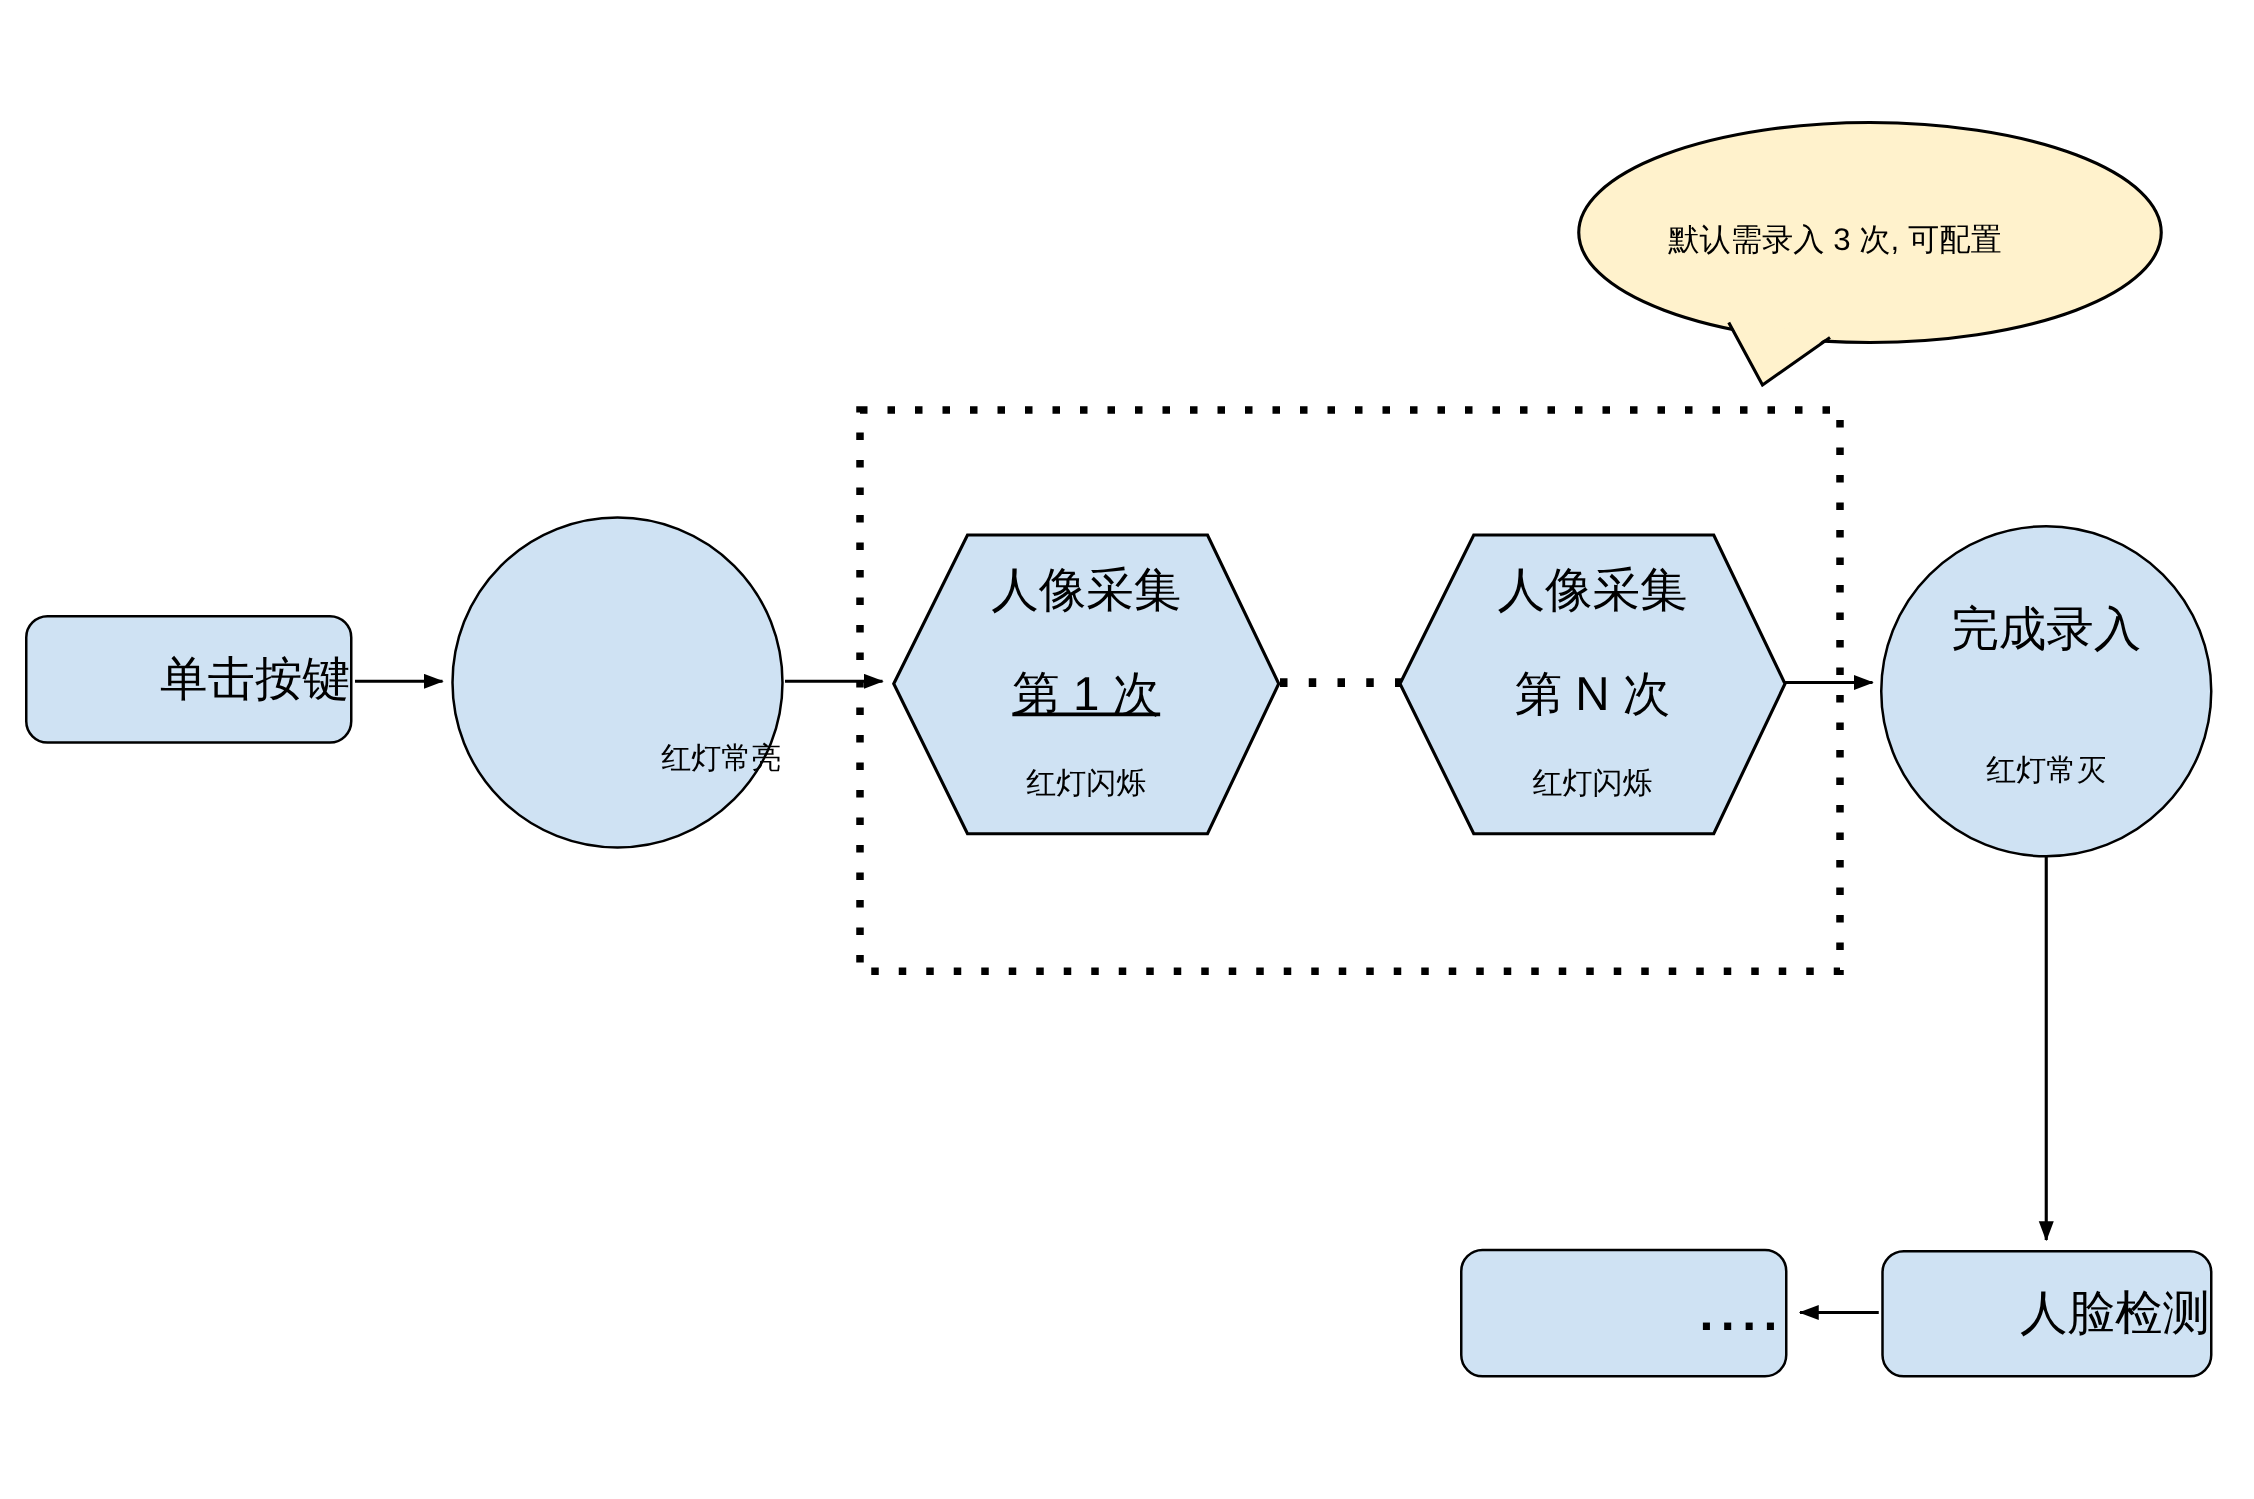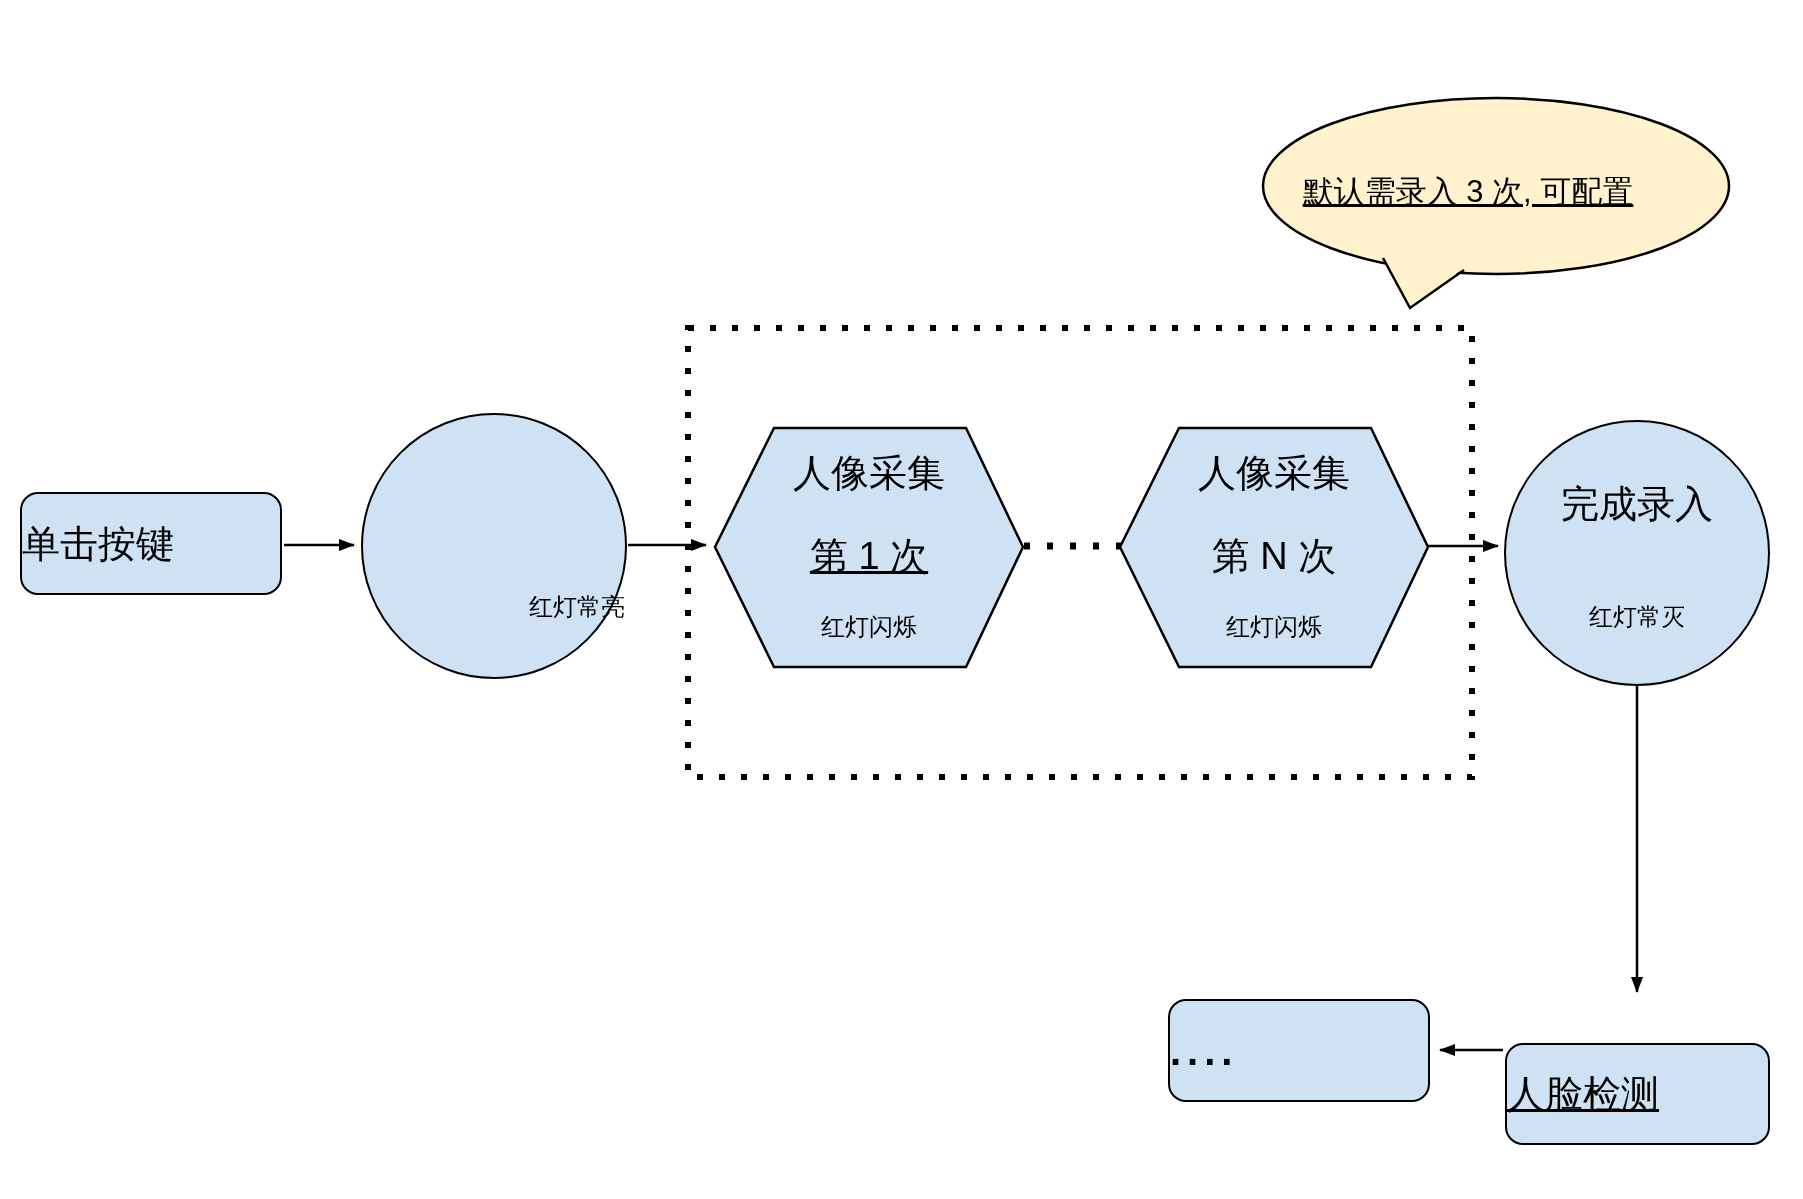--- a/index.html
+++ b/index.html
@@ -59,21 +59,21 @@
     fill: none;
   }
   .box {
     position: absolute;
     box-sizing: border-box;
     background: var(--node-fill, #cfe2f3);
     border: 2.5px solid var(--node-border, #000000);
     border-radius: 18px;
     display: flex;
     align-items: center;
-    justify-content: flex-start;
+    justify-content: flex-end;
     color: #000;
   }
   .circle {
     position: absolute;
     box-sizing: border-box;
     background: var(--node-fill, #cfe2f3);
     border: 2.5px solid var(--node-border, #000000);
     border-radius: 50%;
     color: #000;
   }
@@ -83,21 +83,21 @@
   }
   .abs-line {
     position: absolute;
     left: 0;
     width: 100%;
     text-align: center;
     white-space: nowrap;
   }
   .label-lg { font-size: 38px; line-height: 44px; }
   .label-sm { font-size: 24px; line-height: 28px; }
-  .label-callout { font-size: 31px; line-height: 30px; text-decoration: underline; }
+  .label-callout { font-size: 25px; line-height: 30px; }
   .label-dots { font-size: 40px; line-height: 44px; font-weight: bold; letter-spacing: 6px; }
 </style>
 </head>
 <body>
 
 <div class="canvas">
 
   <svg class="shape-layer" viewBox="0 0 1803 1199" xmlns="http://www.w3.org/2000/svg">
     <defs>
       <marker id="arrowhead" markerWidth="18" markerHeight="14" refX="15" refY="6" orient="auto" markerUnits="userSpaceOnUse">
@@ -141,21 +141,21 @@
     <div class="abs-line label-lg" style="top:23px;">人像采集</div>
     <div class="abs-line label-lg" style="top:106px;text-align:center;">第 N 次</div>
     <div class="abs-line label-sm" style="top:185px;">红灯闪烁</div>
   </div>
 
   <div class="circle" style="left:1504px; top:420px; width:266px; height:266px;">
     <div class="abs-line label-lg" style="top:60px;text-align:center;">完成录入</div>
     <div class="abs-line label-sm" style="top:181px;">红灯常灭</div>
   </div>
 
-  <div class="box label-lg" style="left:1505px; top:1043px; width:265px; height:102px;text-decoration:underline;">
+  <div class="box label-lg" style="left:1505px; top:1000px; width:265px; height:102px;">
     <span>人脸检测</span>
   </div>
 
   <div class="box label-dots" style="left:1168px; top:999px; width:262px; height:103px;">
     <span>....</span>
   </div>
 
   <div class="text-overlay label-callout" style="left:1268px; top:177px; width:400px; text-align:center; white-space:nowrap;">默认需录入 3 次, 可配置</div>
 
 </div>

